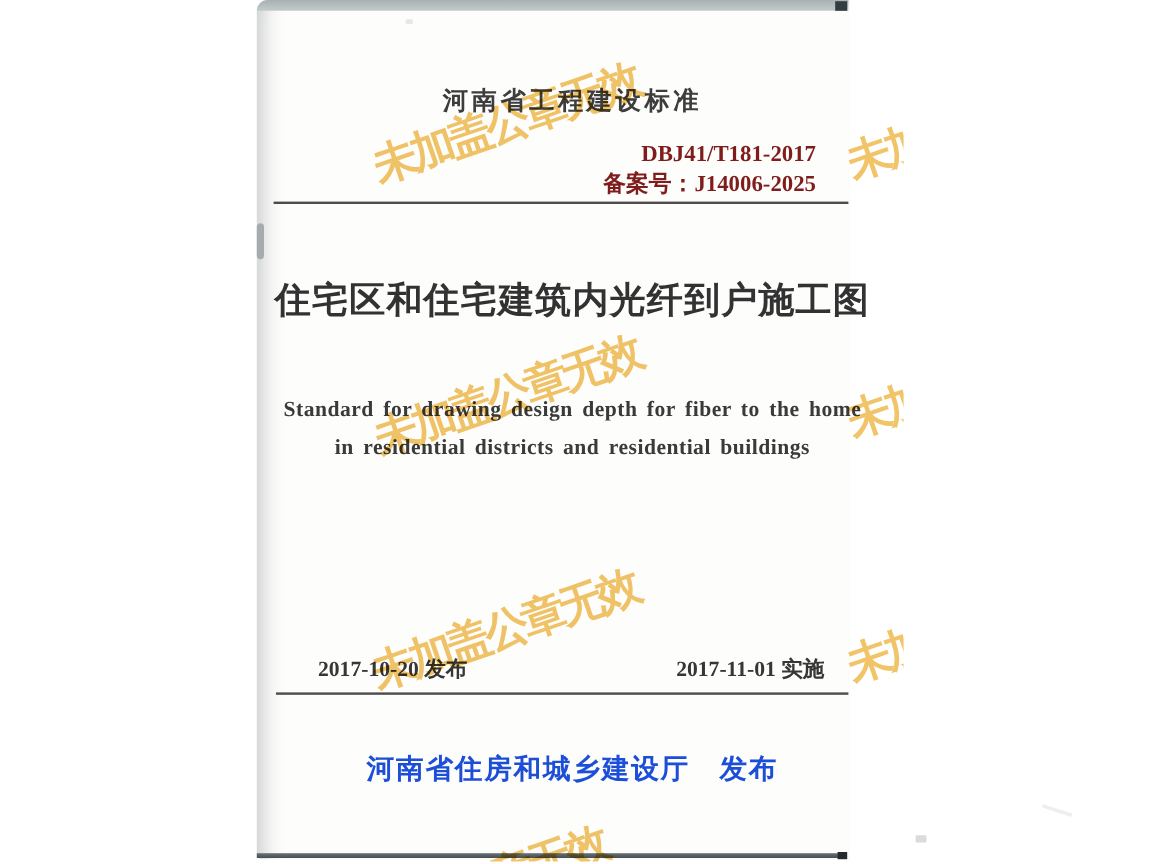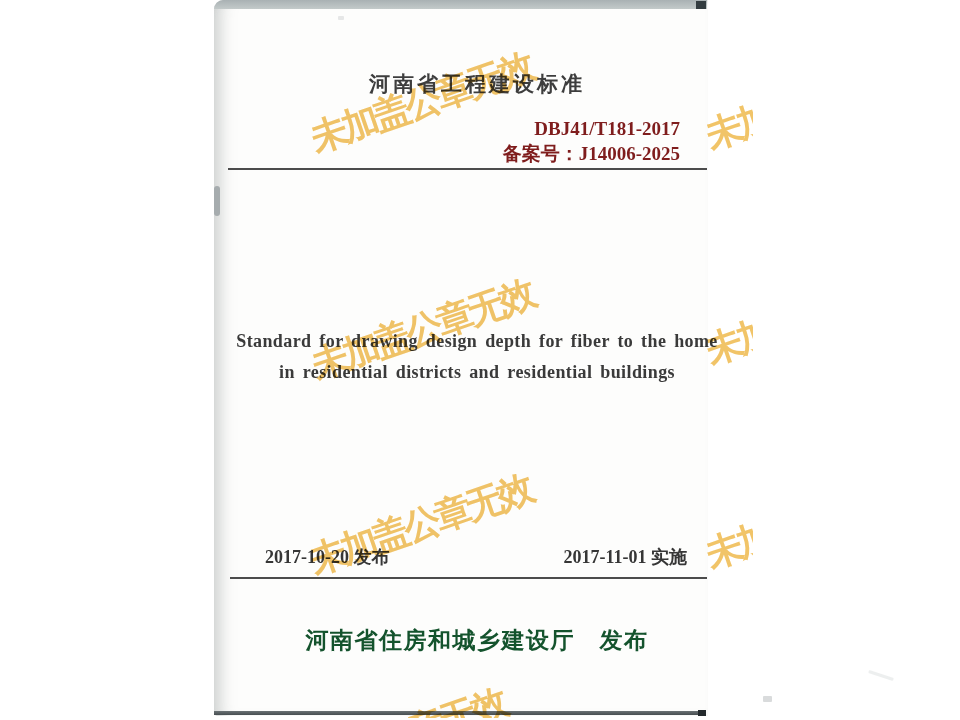--- a/index.html
+++ b/index.html
@@ -49,21 +49,21 @@
     font-family:"Liberation Serif",serif;font-size:18px;font-weight:bold;
     line-height:31px;letter-spacing:.4px;word-spacing:3px;color:#3a3a3a;
   }
   .dates{
     position:absolute;left:0;right:0;top:545px;display:flex;justify-content:space-between;
     padding:0 53px 0 51px;font-family:"Liberation Serif",serif;
     font-size:18px;font-weight:700;color:#363636;
   }
   .publisher{
     position:absolute;left:0;right:0;top:625px;text-align:center;
-    font-size:23px;font-weight:bold;letter-spacing:1.5px;color:#14532d;
+    font-size:23px;font-weight:bold;letter-spacing:1.5px;color:#1d4ed8;
   }
 
   
   .wm-layer{
     position:absolute;left:0;top:0;width:753px;height:718px;overflow:hidden;
     pointer-events:none;mix-blend-mode:multiply;
   }
   .wm{
     position:absolute;white-space:nowrap;
     font-family:"Liberation Sans",sans-serif;font-weight:bold;font-size:37px;letter-spacing:-4px;
@@ -96,20 +96,21 @@
     <div class="header-cn">河南省工程建设标准</div>
 
     <div class="codes">
       <div>DBJ41/T181-2017</div>
       <div>备案号：J14006-2025</div>
     </div>
 
     <div class="rule rule-top"></div>
 
     <div class="title-cn">
+      <div>住宅区和住宅建筑内光纤到户施工图</div>
     </div>
 
     <div class="title-en">
       <div>Standard for drawing design depth for fiber to the home</div>
       <div>in residential districts and residential buildings</div>
     </div>
 
     <div class="dates">
       <span>2017-10-20 发布</span>
       <span>2017-11-01 实施</span>

